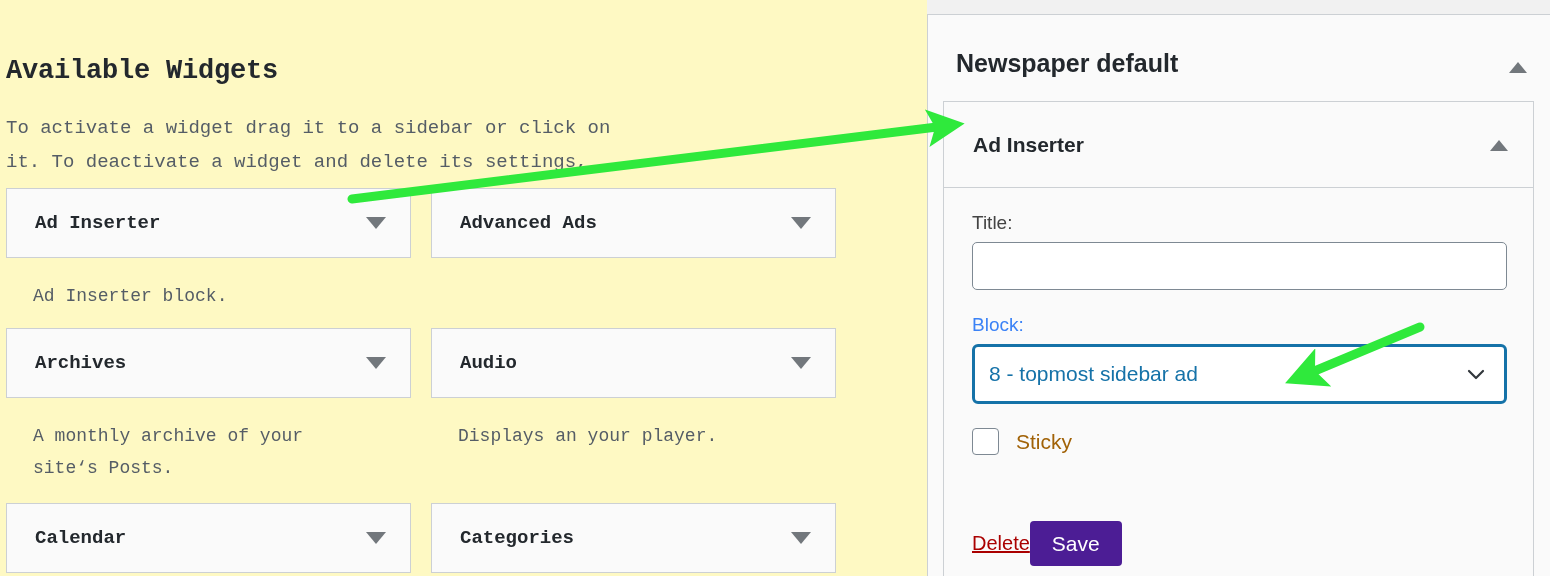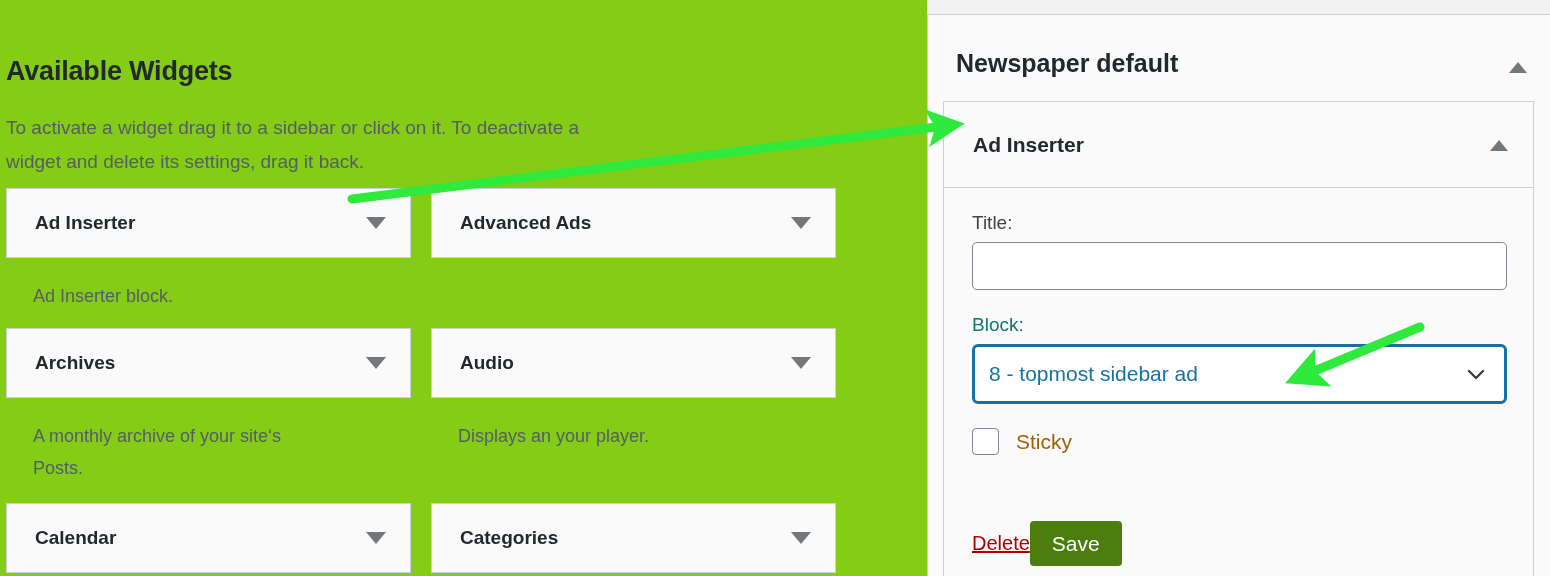--- a/index.html
+++ b/index.html
@@ -10,21 +10,22 @@
     background: #f1f1f1;
     font-family: "Liberation Sans", sans-serif;
     -webkit-font-smoothing: antialiased;
   }
   #root { position: relative; width: 1550px; height: 576px; }
 
   
   #left-pane {
     position: absolute; left: 0; top: 0;
     width: 927px; height: 576px;
-    background: #84cc16;
+    background: #fef9c3;
+    font-family: Liberation Mono, monospace;
   }
   #page-title {
     position: absolute; left: 6px; top: 38px;
     font-size: 27px; font-weight: bold;
     color: #23282d; letter-spacing: -0.2px;
   }
   #page-description {
     position: absolute; left: 6px; top: 92px;
     width: 620px;
     font-size: 19px; line-height: 34px;
@@ -123,21 +124,21 @@
     position: relative;
     padding: 24px 28px 26px 28px;
     background: #fafafa;
     height: 404px;
   }
 
   .field-label {
     font-size: 19px; color: #444;
     margin-bottom: 8px;
   }
-  .field-label.accent { color: #0f766e; }
+  .field-label.accent { color: #3b82f6; }
 
   #title-input {
     display: block;
     width: 535px; height: 48px;
     border: 1px solid #7e8993;
     border-radius: 5px;
     background: #ffffff;
     font-size: 19px;
     padding: 0 12px;
     color: #32373c;
@@ -186,21 +187,21 @@
     position: absolute; left: 28px; right: 28px; bottom: 26px;
     display: flex; align-items: center; justify-content: flex-start;
   }
   #delete-link {
     font-size: 20px;
     color: #a00;
     text-decoration: underline;
     cursor: pointer;
   }
   #save-button {
-    background: #4d7c0f;
+    background: #4c1d95;
     color: #ffffff;
     border: none;
     border-radius: 4px;
     font-size: 21px;
     padding: 12px 22px;
     cursor: pointer;
     font-family: "Liberation Sans", sans-serif;
     line-height: 1;
   }
 

